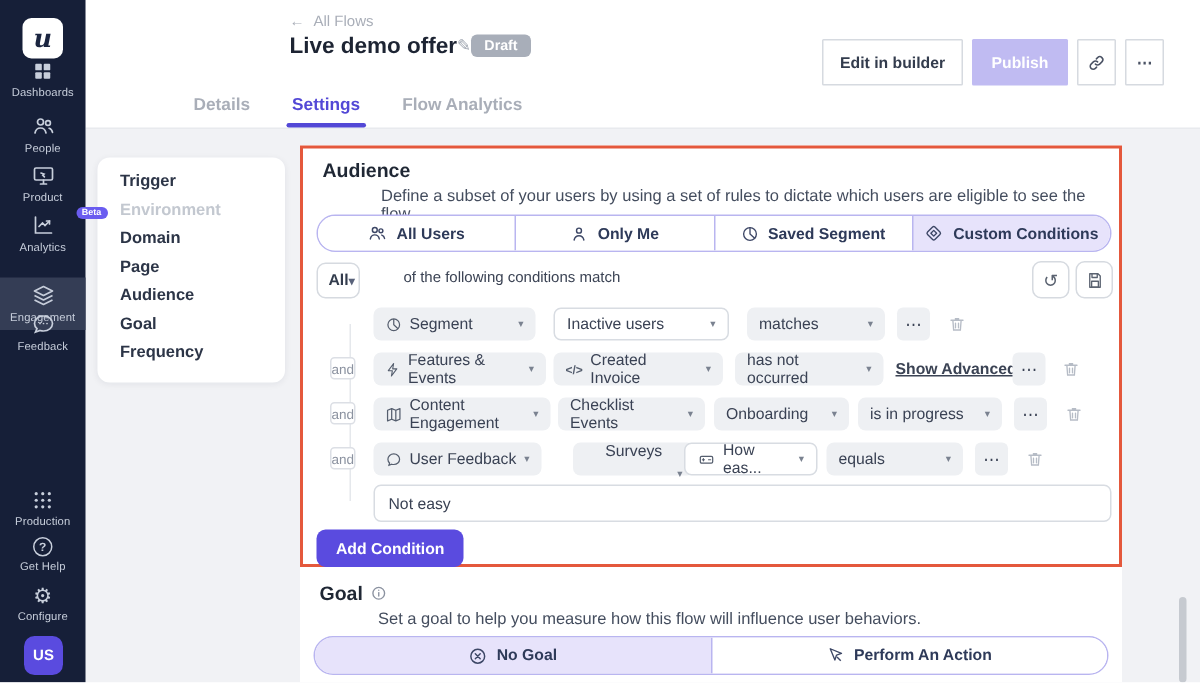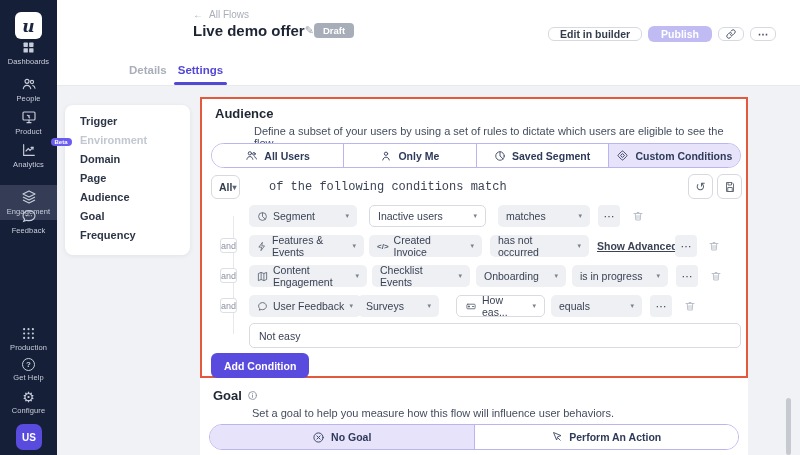--- a/index.html
+++ b/index.html
@@ -19,25 +19,25 @@
   .avatar { position:absolute; left:16px; top:424px; width:26px; height:26px; background:#5a4bdf; border-radius:7px; display:flex; align-items:center; justify-content:center; color:#fff; font-size:10px; font-weight:700; }
 
   
   .topbar { position:absolute; left:57px; top:0; width:743px; height:86px; background:#fff; border-bottom:1px solid #e8eaee; z-index:10; }
   .back-row { position:absolute; left:136px; top:9px; display:flex; align-items:center; gap:6px; color:#a9aeb8; font-size:10px; cursor:pointer; }
   .title-row { position:absolute; left:136px; top:22px; display:flex; align-items:center; }
   .page-title { font-size:15px; font-weight:700; color:#1d2433; }
   .pencil { color:#9aa1ac; font-size:11px; }
   .draft { background:#a8aeb9; color:#fff; font-size:9.5px; font-weight:700; padding:2px 9px; border-radius:4px; }
   .top-actions { position:absolute; right:24px; top:26px; display:flex; align-items:center; gap:6px; }
-  .btn { height:14px; display:flex; align-items:center; justify-content:center; border-radius:6px; font-size:10.5px; font-weight:700; cursor:pointer; }
+  .btn { height:31px; display:flex; align-items:center; justify-content:center; border-radius:1px; font-size:10.5px; font-weight:700; cursor:pointer; }
   .btn.ghost { border:1px solid #d6dae0; background:#fff; color:#333c4d; padding:0 11px; }
   .btn.publish { background:#c0bbf2; color:#fff; padding:8px 13px; }
   .btn.iconbtn { border:1px solid #d6dae0; background:#fff; color:#4a5264; width:26px; }
-  .tabs { position:absolute; left:72px; bottom:0; display:flex; gap:11px; }
+  .tabs { position:absolute; left:72px; bottom:0; display:flex; gap:28px; }
   .tab { position:relative; font-size:11.5px; font-weight:700; color:#a9aeb8; padding-bottom:9px; cursor:pointer; }
   .tab.active { color:#5348d6; }
   .tab.active::after { content:""; position:absolute; left:-4px; right:-4px; bottom:0; height:3px; background:#5348d6; border-radius:2px; }
 
   
   .settings-card { position:absolute; left:65px; top:105px; width:125px; height:150px; background:#fff; border-radius:8px; box-shadow:0 1px 5px rgba(20,30,60,.07); padding:10px 0 0 15px; z-index:5; }
   .snav-item { height:19px; font-size:11px; font-weight:700; color:#2c3547; cursor:pointer; }
   .snav-item.disabled { color:#c3c8d0; }
 
   .white-panel { position:absolute; left:200px; top:97px; width:548px; height:358px; background:#fff; }
@@ -45,21 +45,21 @@
   .sec-title { position:absolute; left:13px; top:7px; font-size:13px; font-weight:700; color:#1f2734; display:flex; align-items:center; gap:5px; }
   .sec-desc { position:absolute; left:13px; top:26px; font-size:11px; color:#444d5e;padding-left:39px; }
 
   .seg { position:absolute; display:flex; border:1px solid #b9b5f0; border-radius:13px; background:#fff; overflow:hidden; }
   .seg .cell { flex:1; display:flex; align-items:center; justify-content:center; gap:6px; font-size:10.5px; font-weight:700; color:#2e3a59; border-left:1px solid #b9b5f0; cursor:pointer; background:#fff; }
   .seg .cell:first-child { border-left:none; }
   .seg .cell.sel { background:#e7e3fb; }
   .seg .cell svg { color:#3d4766; }
 
   .match-select { position:absolute; left:9px; top:76px; width:29px; height:24px; border:1px solid #d6dae0; border-radius:6px; background:#fff; display:flex; align-items:center; justify-content:space-between; padding:0 7px; font-size:10.5px; font-weight:700; color:#333c4d; cursor:pointer; }
-  .match-text { position:absolute; left:67px; top:81px; font-size:12px; color:#3b4354;font-family:Liberation Mono, monospace; }
+  .match-text { position:absolute; left:67px; top:81px; font-size:10px; color:#3b4354; }
   .tool-btn { position:absolute; top:75px; width:25px; height:25px; border:1px solid #d6dae0; border-radius:6px; background:#fff; display:flex; align-items:center; justify-content:center; color:#5b6371; cursor:pointer; font-size:12px; }
 
   .vline { position:absolute; left:31px; top:117px; width:1px; height:118px; background:#e5e8ec; }
   .and-badge { position:absolute; left:18px; width:17px; height:15px; background:#fff; border:1px solid #dcdfe5; border-radius:3px; font-size:9px; color:#8b92a0; display:flex; align-items:center; justify-content:center; }
 
   .pill { position:absolute; height:22px; display:flex; align-items:center; gap:5px; padding:0 8px; border-radius:5px; font-size:10.5px; color:#3a4254; background:#eef0f3; cursor:pointer; }
   .pill.white { background:#fff; border:1px solid #d8dce2; }
   .pill .caret { margin-left:auto; font-size:7px; color:#7a8290; }
   .pill .picon { display:flex; align-items:center; color:#555e6e; }
   .pill .codeg { font-size:8px; font-weight:700; color:#555e6e; }
@@ -190,20 +190,21 @@
             <path d="M13.5 10.5a4 4 0 0 0-5.7 0l-3 3a4 4 0 1 0 5.7 5.7l1.7-1.7"></path>
           </svg>
       </div>
       <div class="btn iconbtn">
         <span>⋯</span>
       </div>
     </div>
     <nav class="tabs">
       <div class="tab">Details</div>
       <div class="tab active">Settings</div>
+      <div class="tab">Flow Analytics</div>
     </nav>
   </header>
 
   <div class="settings-card">
     <div class="snav-item">Trigger</div>
     <div class="snav-item disabled">Environment</div>
     <div class="snav-item">Domain</div>
     <div class="snav-item">Page</div>
     <div class="snav-item">Audience</div>
     <div class="snav-item">Goal</div>
@@ -359,21 +360,21 @@
     <div class="and-badge" style="top:199px;">and</div>
     <div class="pill" style="left:47px; top:196px; width:112px;">
       <span class="picon">
           <svg width="11" height="11" viewBox="0 0 24 24" fill="none" stroke="currentColor" stroke-width="1.8">
             <path d="M12 3.5c4.7 0 8.5 3.4 8.5 7.7s-3.8 7.7-8.5 7.7c-1 0-2-.1-2.9-.4L5 20l.9-3.4c-1.5-1.3-2.4-3.2-2.4-5.4 0-4.3 3.8-7.7 8.5-7.7z"></path>
           </svg>
         </span>
       <span>User Feedback</span>
       <span class="caret">▾</span>
     </div>
-    <div class="pill" style="left:156px; top:196px; width:81px;">
+    <div class="pill" style="left:180px; top:196px; width:81px;flex-direction:column;">
       <span>Surveys</span>
       <span class="caret">▾</span>
     </div>
     <div class="pill white" style="left:254px; top:196px; width:89px;">
       <span class="picon">
           <svg width="12" height="11" viewBox="0 0 24 24" fill="none" stroke="currentColor" stroke-width="1.8" stroke-linecap="round">
             <rect x="3" y="7" width="18" height="10" rx="2"></rect>
             <path d="M7.5 10.5v3M6 12h3M15 12h3"></path>
           </svg>
         </span>

